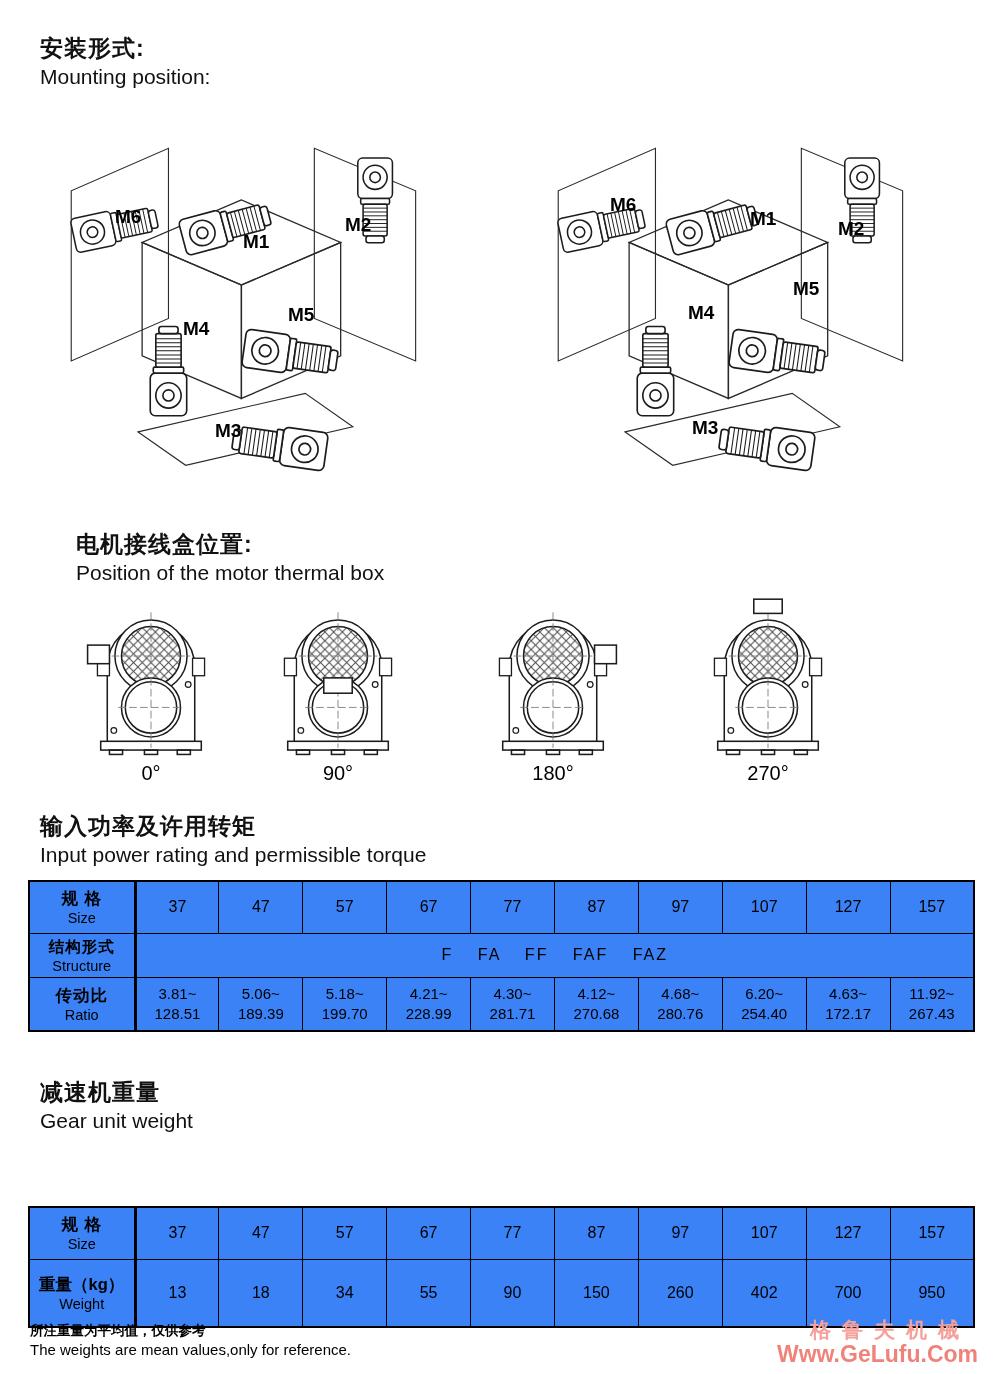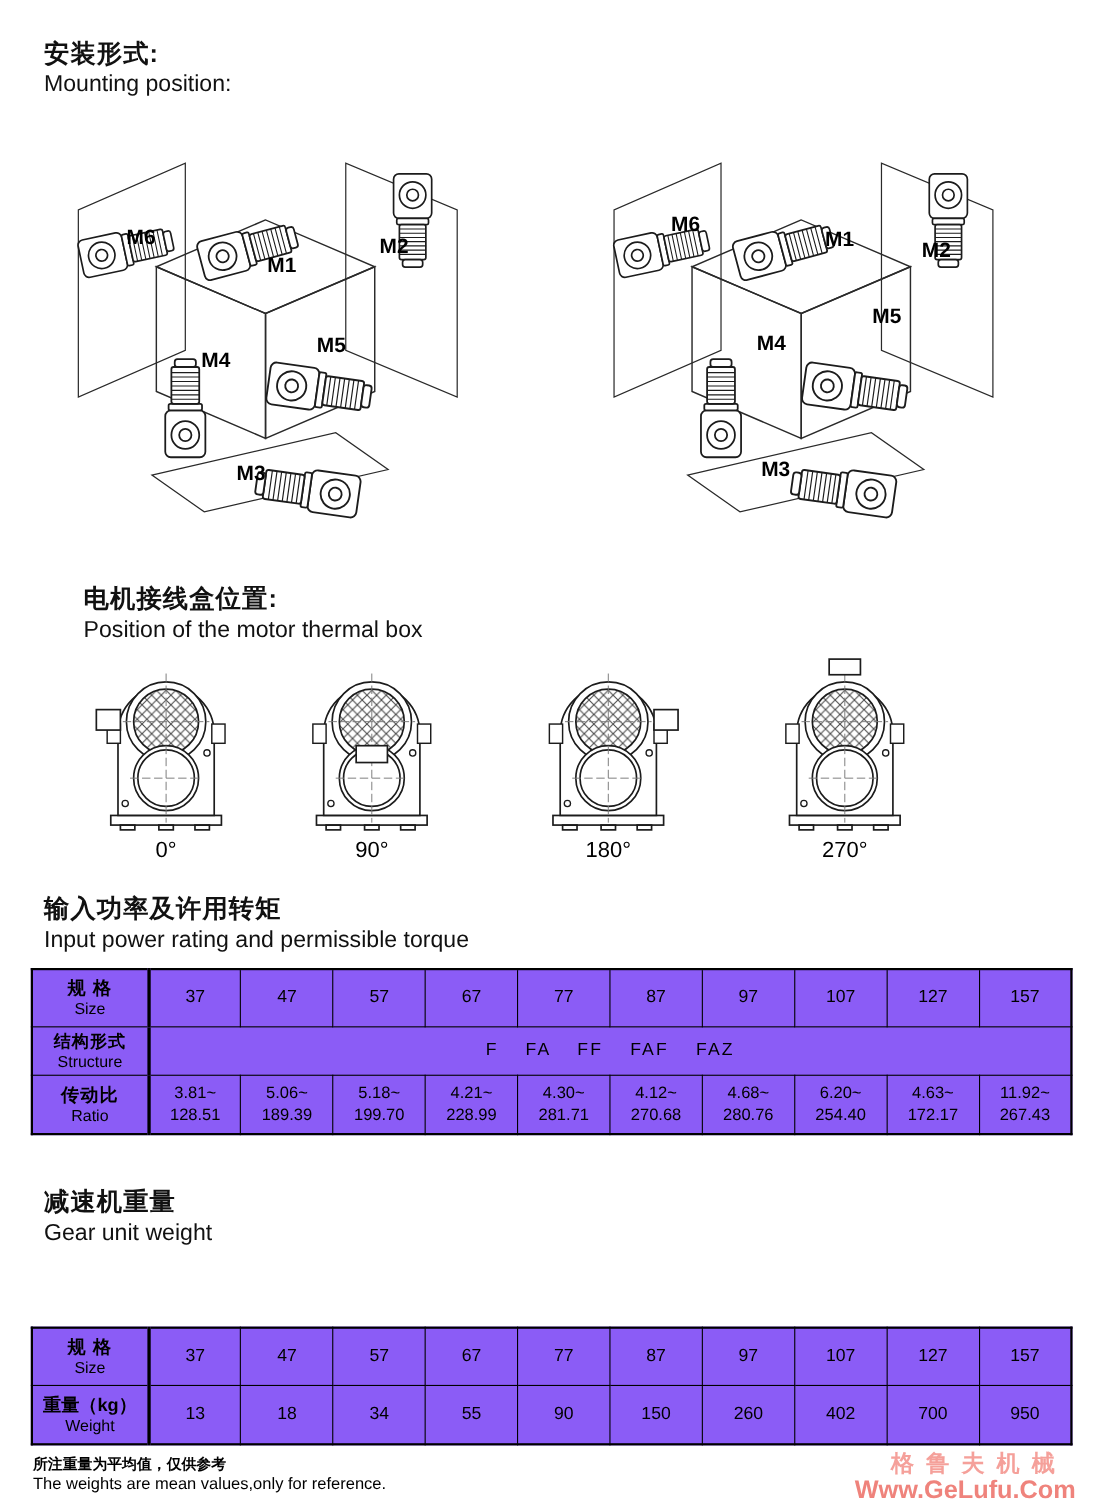--- a/index.html
+++ b/index.html
@@ -9,38 +9,38 @@
     overflow:hidden;
   }
   .abs { position:absolute; }
   .hzh { font-weight:bold; font-size:23px; letter-spacing:1px; line-height:1.25; }
   .hen { font-size:21px; line-height:1.3; }
   .diag { position:absolute; width:462px; height:390px; }
   .diag svg { position:absolute; left:0; top:0; }
   .mlabel { position:absolute; font-weight:bold; font-size:19px; color:#000; }
   .fv { position:absolute; width:132px; height:164px; }
   .angle-label { position:absolute; font-size:20px; color:#000; width:132px; text-align:center; }
-  table.spec { border-collapse:collapse; table-layout:fixed; width:947px; border:2.5px solid #000; background:#8b5cf6; }
+  table.spec { border-collapse:collapse; table-layout:fixed; width:947px; border:2.5px solid #000; background:#3b82f6; }
   table.spec td, table.spec th { border:1.5px solid #000; text-align:center; vertical-align:middle; padding:2px 1px; font-weight:normal; }
   table.spec th.lbl { border-right:3px solid #000; }
   .lz  { font-weight:bold; font-size:16.5px; letter-spacing:1px; color:#000; }
   .lz2 { font-weight:bold; font-size:14px; color:#000; }
   .le  { font-size:14.5px; color:#000; }
   .ls  { font-size:12px; color:#000; }
   td.num  { font-size:16px; color:#000; }
   td.range{ font-size:15px; color:#000; }
   td.ratio{ font-size:15px; white-space:pre-line; line-height:1.35; color:#000; }
   td.structure-cell { font-size:16px; word-spacing:18px; letter-spacing:2px; color:#000; }
   tr.r-size   { height:52px; }
   tr.r-struct { height:44px; }
   tr.r-power  { height:54px; }
   tr.r-ratio  { height:54px; }
   tr.r-torque { height:46px; }
   tr.r-wsize  { height:52px; }
-  tr.r-weight { height:54px; }
+  tr.r-weight { height:68px; }
   .footnote-zh { font-size:13.5px; font-weight:bold; color:#000; }
   .footnote-en { font-size:15px; color:#000; }
   .wm-zh { color:#f5a09a; font-weight:bold; font-size:21px; letter-spacing:11px; text-align:right; }
   .wm-en { color:#ef837c; font-weight:bold; font-size:23px; text-align:right; }
 </style>
 </head>
 <body>
 
 <svg width="0" height="0" style="position:absolute" aria-hidden="true">
   <defs>

